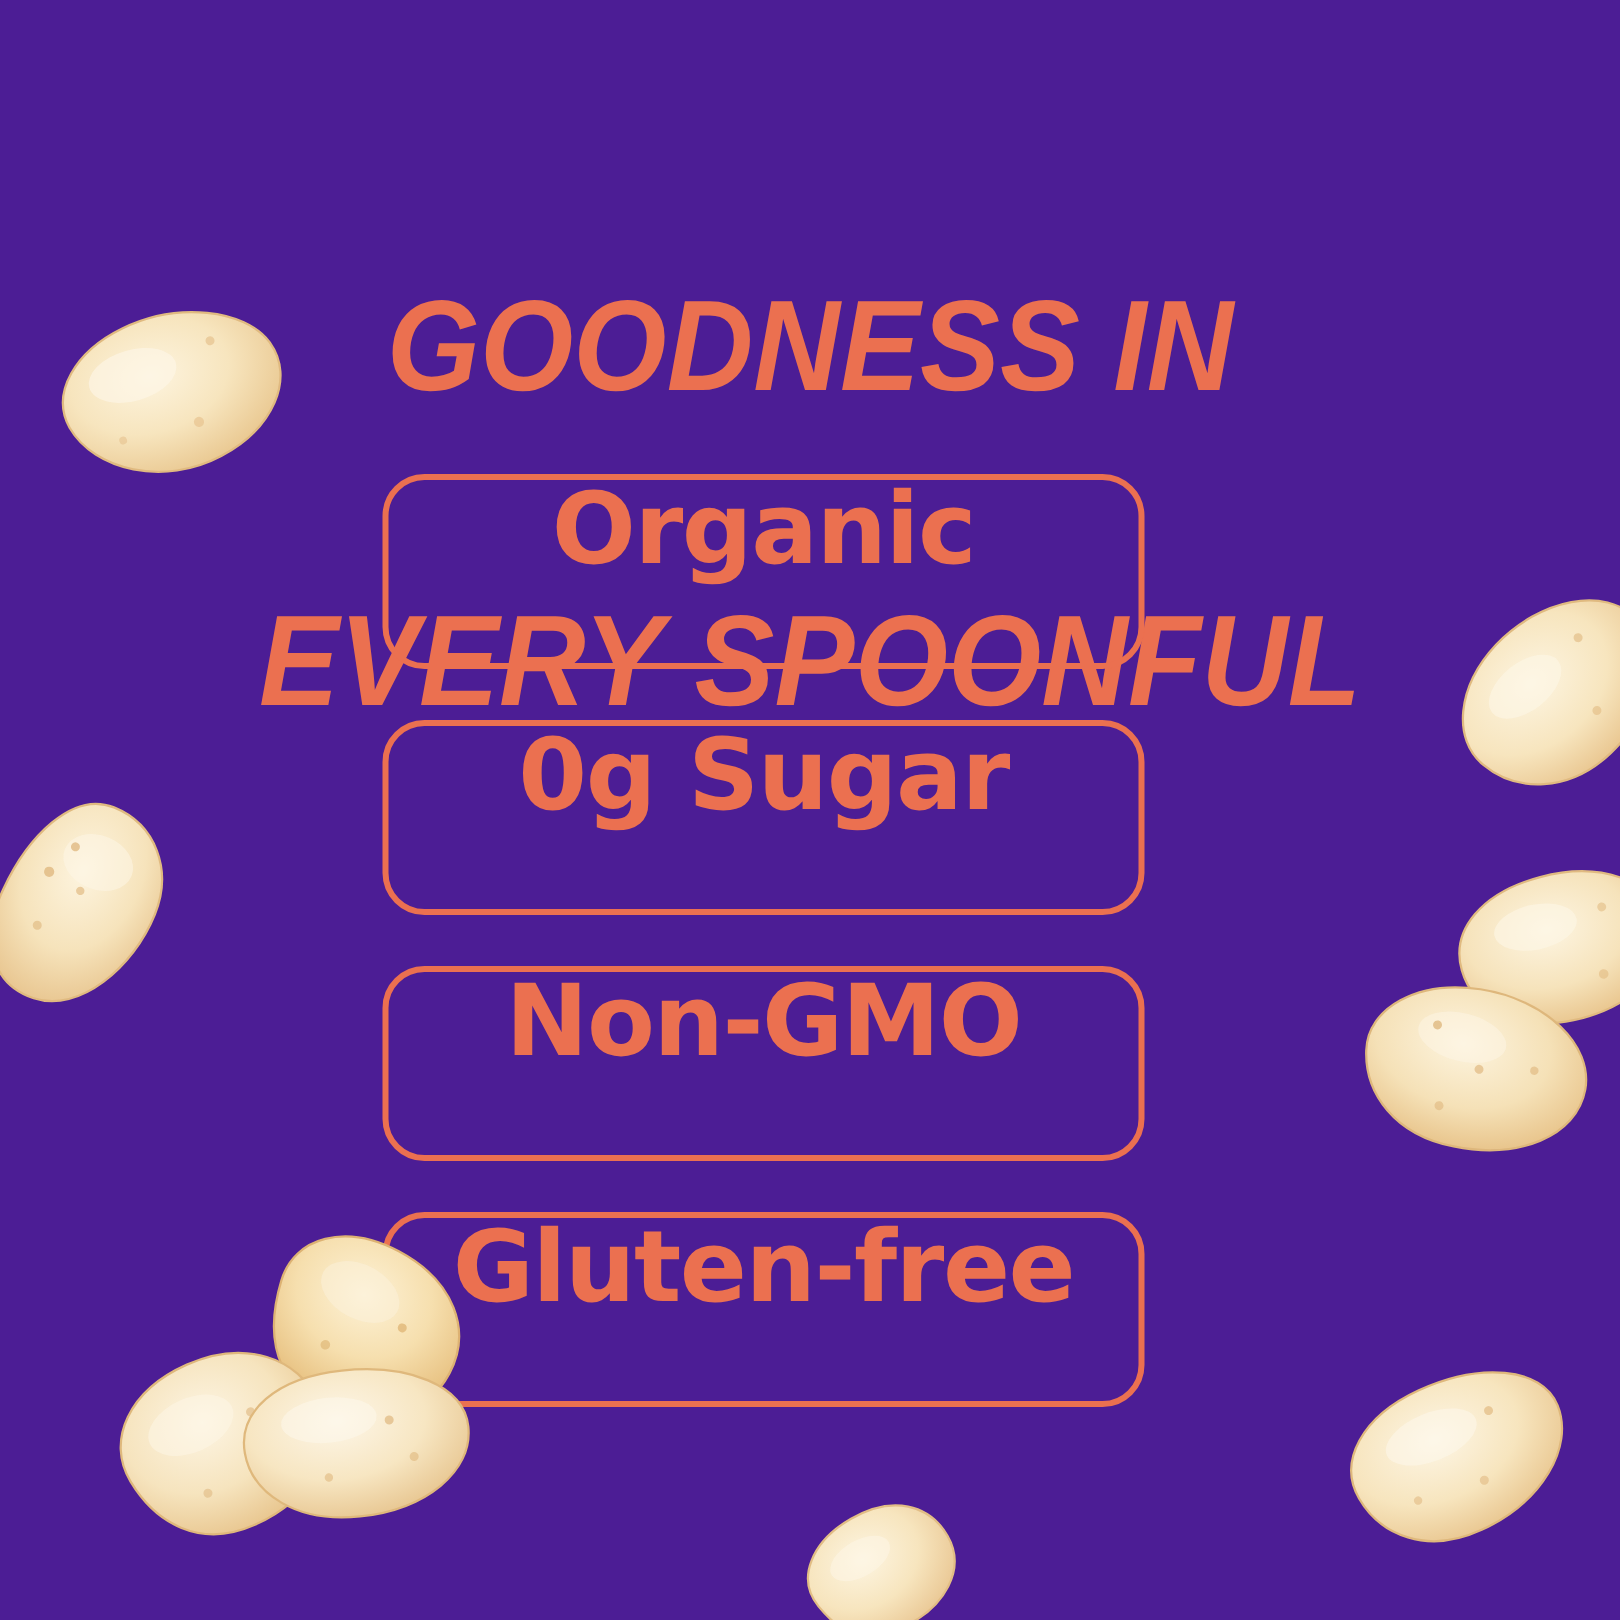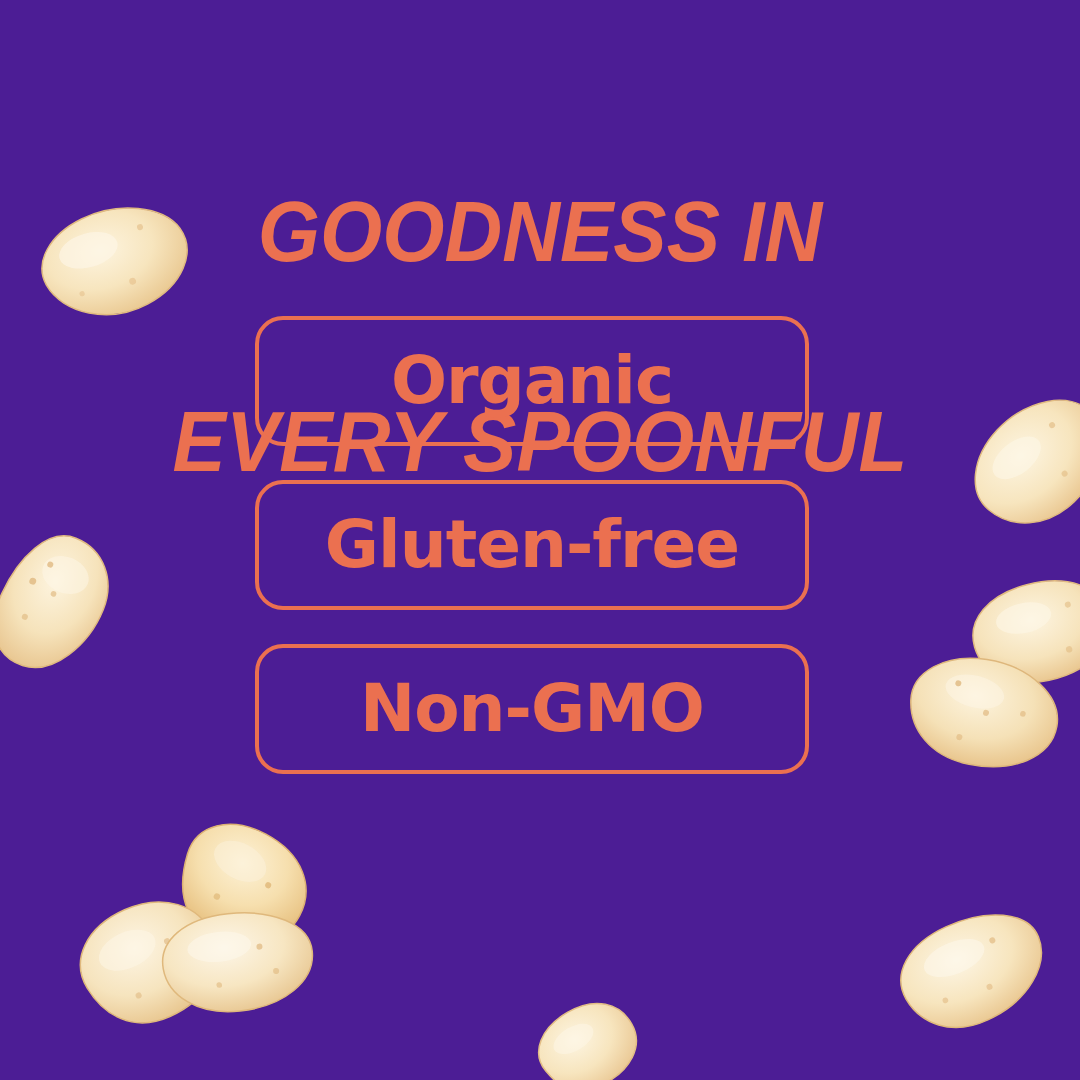--- a/index.html
+++ b/index.html
@@ -57,27 +57,27 @@
 
   
   #badges {
     position: absolute;
     left: 255px;
     top: 316px;
     width: 570px;
   }
   .badge {
     box-sizing: border-box;
-    width: 554px;
+    width: 508px;
     height: 130px;
     border: 4px solid #EB7050;
     border-radius: 28px;
     background: transparent;
     display: flex;
-    align-items: center;
+    align-items: flex-start;
     justify-content: center;
     margin-bottom: 34px;
     position: relative;
     z-index: 3;
   }
   .badge-label {
     color: #EB7050;
     font-family: "DejaVu Sans", "Liberation Sans", sans-serif;
     font-weight: 700;
     font-size: 66px;
@@ -264,20 +264,23 @@
   <div id="headline">
     <span class="hl-line">Goodness in</span>
     <span class="hl-line">Every Spoonful</span>
   </div>
 
   <div id="badges">
     <div class="badge">
       <span class="badge-label">Organic</span>
     </div>
     <div class="badge">
+      <span class="badge-label">0g Sugar</span>
+    </div>
+    <div class="badge">
+      <span class="badge-label">Non-GMO</span>
+    </div>
+    <div class="badge">
       <span class="badge-label">Gluten-free</span>
     </div>
-    <div class="badge">
-      <span class="badge-label">Non-GMO</span>
-    </div>
   </div>
 
 </div>
 
 </body></html>

